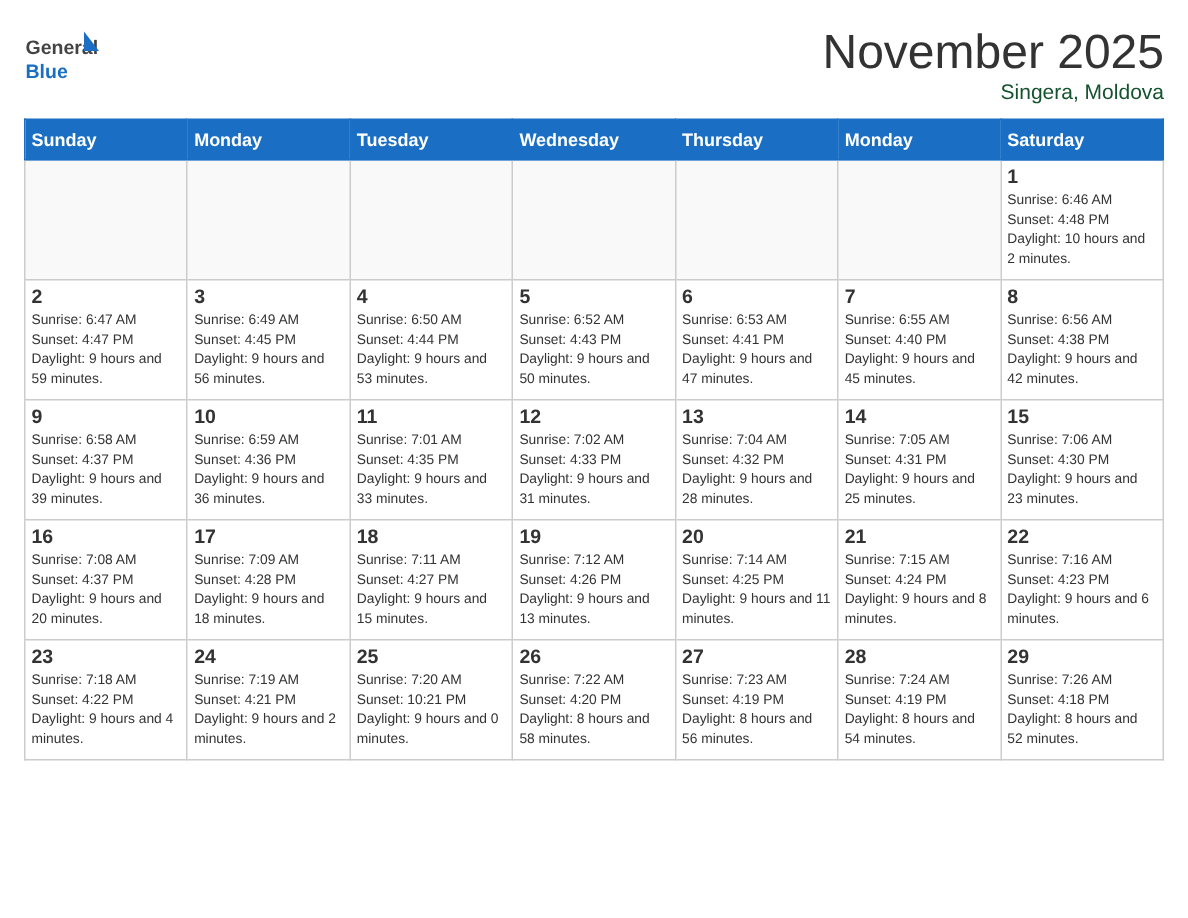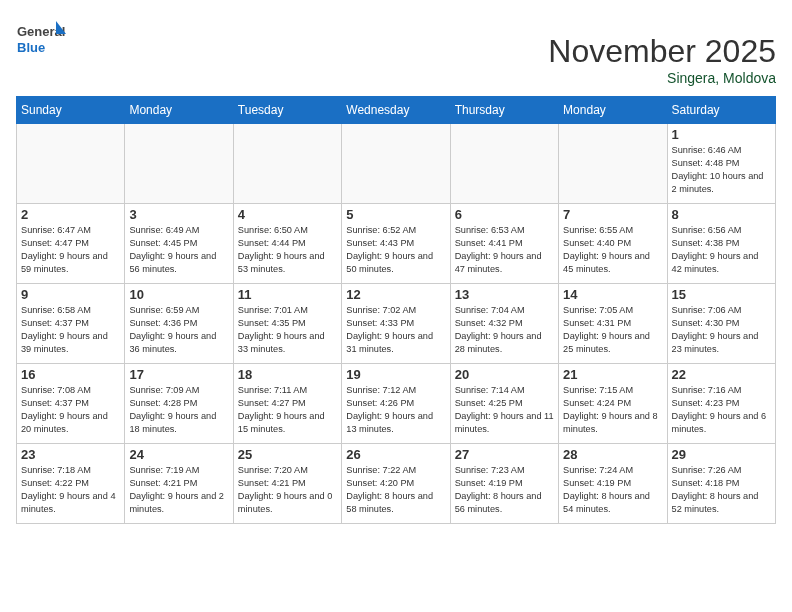--- a/index.html
+++ b/index.html
@@ -21,36 +21,35 @@
       align-items: center;
       gap: 4px;
     }
     .title-block {
       text-align: right;
     }
     .month-title {
       font-size: 32px;
       color: #333;
       font-weight: normal;
-      margin-top: 17px;
     }
     .subtitle {
       font-size: 14px;
       color: #14532d;
     }
     .calendar {
       width: 100%;
       border-collapse: collapse;
       border: 1px solid #ccc;
     }
     .calendar th {
       background: #1a6fc4;
       color: #fff;
       font-size: 12px;
-      font-weight: normal;
+      font-weight: bold;
       padding: 6px 4px;
       border: 1px solid #1a6fc4;
       text-align: left;
     }
     .calendar td {
       border: 1px solid #ccc;
       vertical-align: top;
       padding: 3px 4px;
       width: calc(100% / 7);
       height: 80px;
@@ -283,21 +282,21 @@
         <td>
           <span class="day-number">24</span>
           <div class="day-info">Sunrise: 7:19 AM
 Sunset: 4:21 PM
 Daylight: 9 hours
 and 2 minutes.</div>
         </td>
         <td>
           <span class="day-number">25</span>
           <div class="day-info">Sunrise: 7:20 AM
-Sunset: 4:21 PM
+Sunset: 10:21 PM
 Daylight: 9 hours
 and 0 minutes.</div>
         </td>
         <td>
           <span class="day-number">26</span>
           <div class="day-info">Sunrise: 7:22 AM
 Sunset: 4:20 PM
 Daylight: 8 hours
 and 58 minutes.</div>
         </td>

